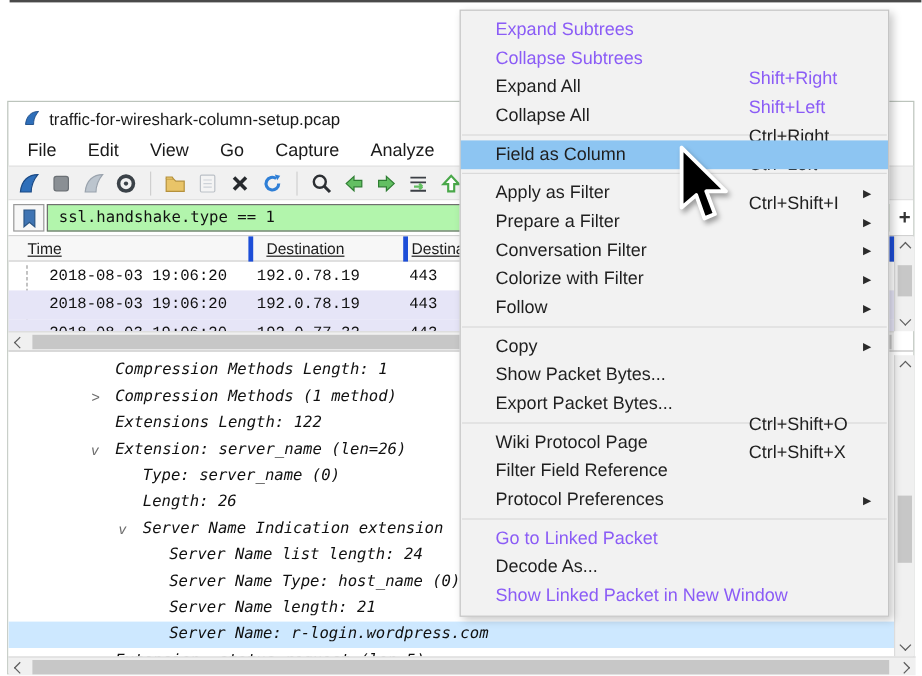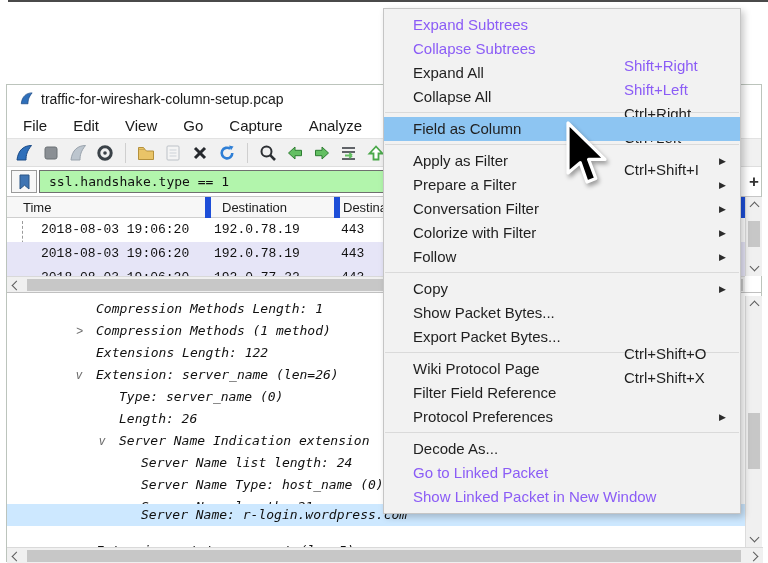--- a/index.html
+++ b/index.html
@@ -31,22 +31,22 @@
   .filter-input{position:absolute;left:32px;top:3px;width:702px;height:23px;background:#b2f5ac;
                 border:1px solid #6f6f6f;box-sizing:border-box;
                 font-family:"DejaVu Sans Mono", monospace;font-size:13px;line-height:21px;
                 color:#111;padding-left:9px;white-space:nowrap;overflow:hidden;}
   .plus-btn{position:absolute;left:738px;top:3px;width:18px;height:23px;display:flex;
             align-items:center;justify-content:center;font-size:17px;font-weight:bold;color:#333;}
 
   
   .plist-header{position:absolute;left:0;top:112px;width:738px;height:21px;background:#f7f7f7;
                 border-bottom:1px solid #cfcfcf;font-size:13px;color:#1c1c1c;box-sizing:border-box;}
-  .plist-header .hc{position:absolute;top:0;height:21px;line-height:21px;border-right:6px solid #1d4ed8;
-                    box-sizing:border-box;white-space:nowrap;overflow:hidden;}
+  .plist-header .hc{position:absolute;top:0;height:21px;line-height:21px;border-right:4px solid #1d4ed8;
+                    box-sizing:border-box;white-space:nowrap;overflow:hidden;text-decoration:underline;}
   .hc1{left:0;width:204px;padding-left:16px;}
   .hc2{left:208px;width:125px;padding-left:7px;}
   .hc3{left:329px;width:409px;padding-left:7px;}
   .plist-rows{position:absolute;left:0;top:133px;width:738px;height:58px;overflow:hidden;}
   .prow{position:relative;width:100%;height:24px;font-family:"DejaVu Sans Mono", monospace;
         font-size:13px;line-height:24px;color:#111;white-space:nowrap;}
   .prow.lav{background:#e6e5f7;}
   .prow .c{position:absolute;top:0;font-family:Liberation Mono, monospace;}
   .prow .ct{left:34px;} .prow .cd{left:207px;} .prow .cp{left:334px;}
   .gutter-dash{position:absolute;left:15px;top:3px;bottom:3px;border-left:1px dashed #9a9a9a;}
@@ -289,21 +289,21 @@
         </div>
       <div class="drow" style="top:156px;">
           <span class="txt" style="left:134px;">Server Name list length: 24</span>
         </div>
       <div class="drow" style="top:178px;">
           <span class="txt" style="left:134px;">Server Name Type: host_name (0)</span>
         </div>
       <div class="drow" style="top:200px;">
           <span class="txt" style="left:134px;">Server Name length: 21</span>
         </div>
-      <div class="drow sel" style="top:208px;">
+      <div class="drow sel" style="top:222px;">
           <span class="txt" style="left:134px;">Server Name: r-login.wordpress.com</span>
         </div>
       <div class="drow" style="top:244px;">
           <span class="arr" style="left:69px;">&gt;</span>
           <span class="txt" style="left:89px;">Extension: status_request (len=5)</span>
         </div>
     </div>
 
     <div class="detail-vscroll">
       <span class="sb-arrow" style="left:0;top:0;">
@@ -340,21 +340,21 @@
     <div class="mi"><span>Follow</span><span class="sub">▶</span></div>
     <div class="msep"></div>
     <div class="mi"><span>Copy</span><span class="sub">▶</span></div>
     <div class="mi"><span>Show Packet Bytes...</span><span class="sc">Ctrl+Shift+O</span></div>
     <div class="mi"><span>Export Packet Bytes...</span><span class="sc">Ctrl+Shift+X</span></div>
     <div class="msep"></div>
     <div class="mi"><span>Wiki Protocol Page</span></div>
     <div class="mi"><span>Filter Field Reference</span></div>
     <div class="mi"><span>Protocol Preferences</span><span class="sub">▶</span></div>
     <div class="msep"></div>
+    <div class="mi disabled"><span>Go to Linked Packet</span></div>
     <div class="mi"><span>Decode As...</span></div>
-    <div class="mi disabled"><span>Go to Linked Packet</span></div>
     <div class="mi disabled"><span>Show Linked Packet in New Window</span></div>
   </div>
 
   <svg class="cursor" width="44" height="66" viewBox="0 0 22 33">
     <path d="M1.5,1 L1.5,26 L7.6,20.8 L11,30.5 L15.4,28.7 L11.8,19.2 L20,19.2 Z" fill="#000000" stroke="#ffffff" stroke-width="1.6" stroke-linejoin="round"></path>
   </svg>
 </div>
 
 </body></html>

